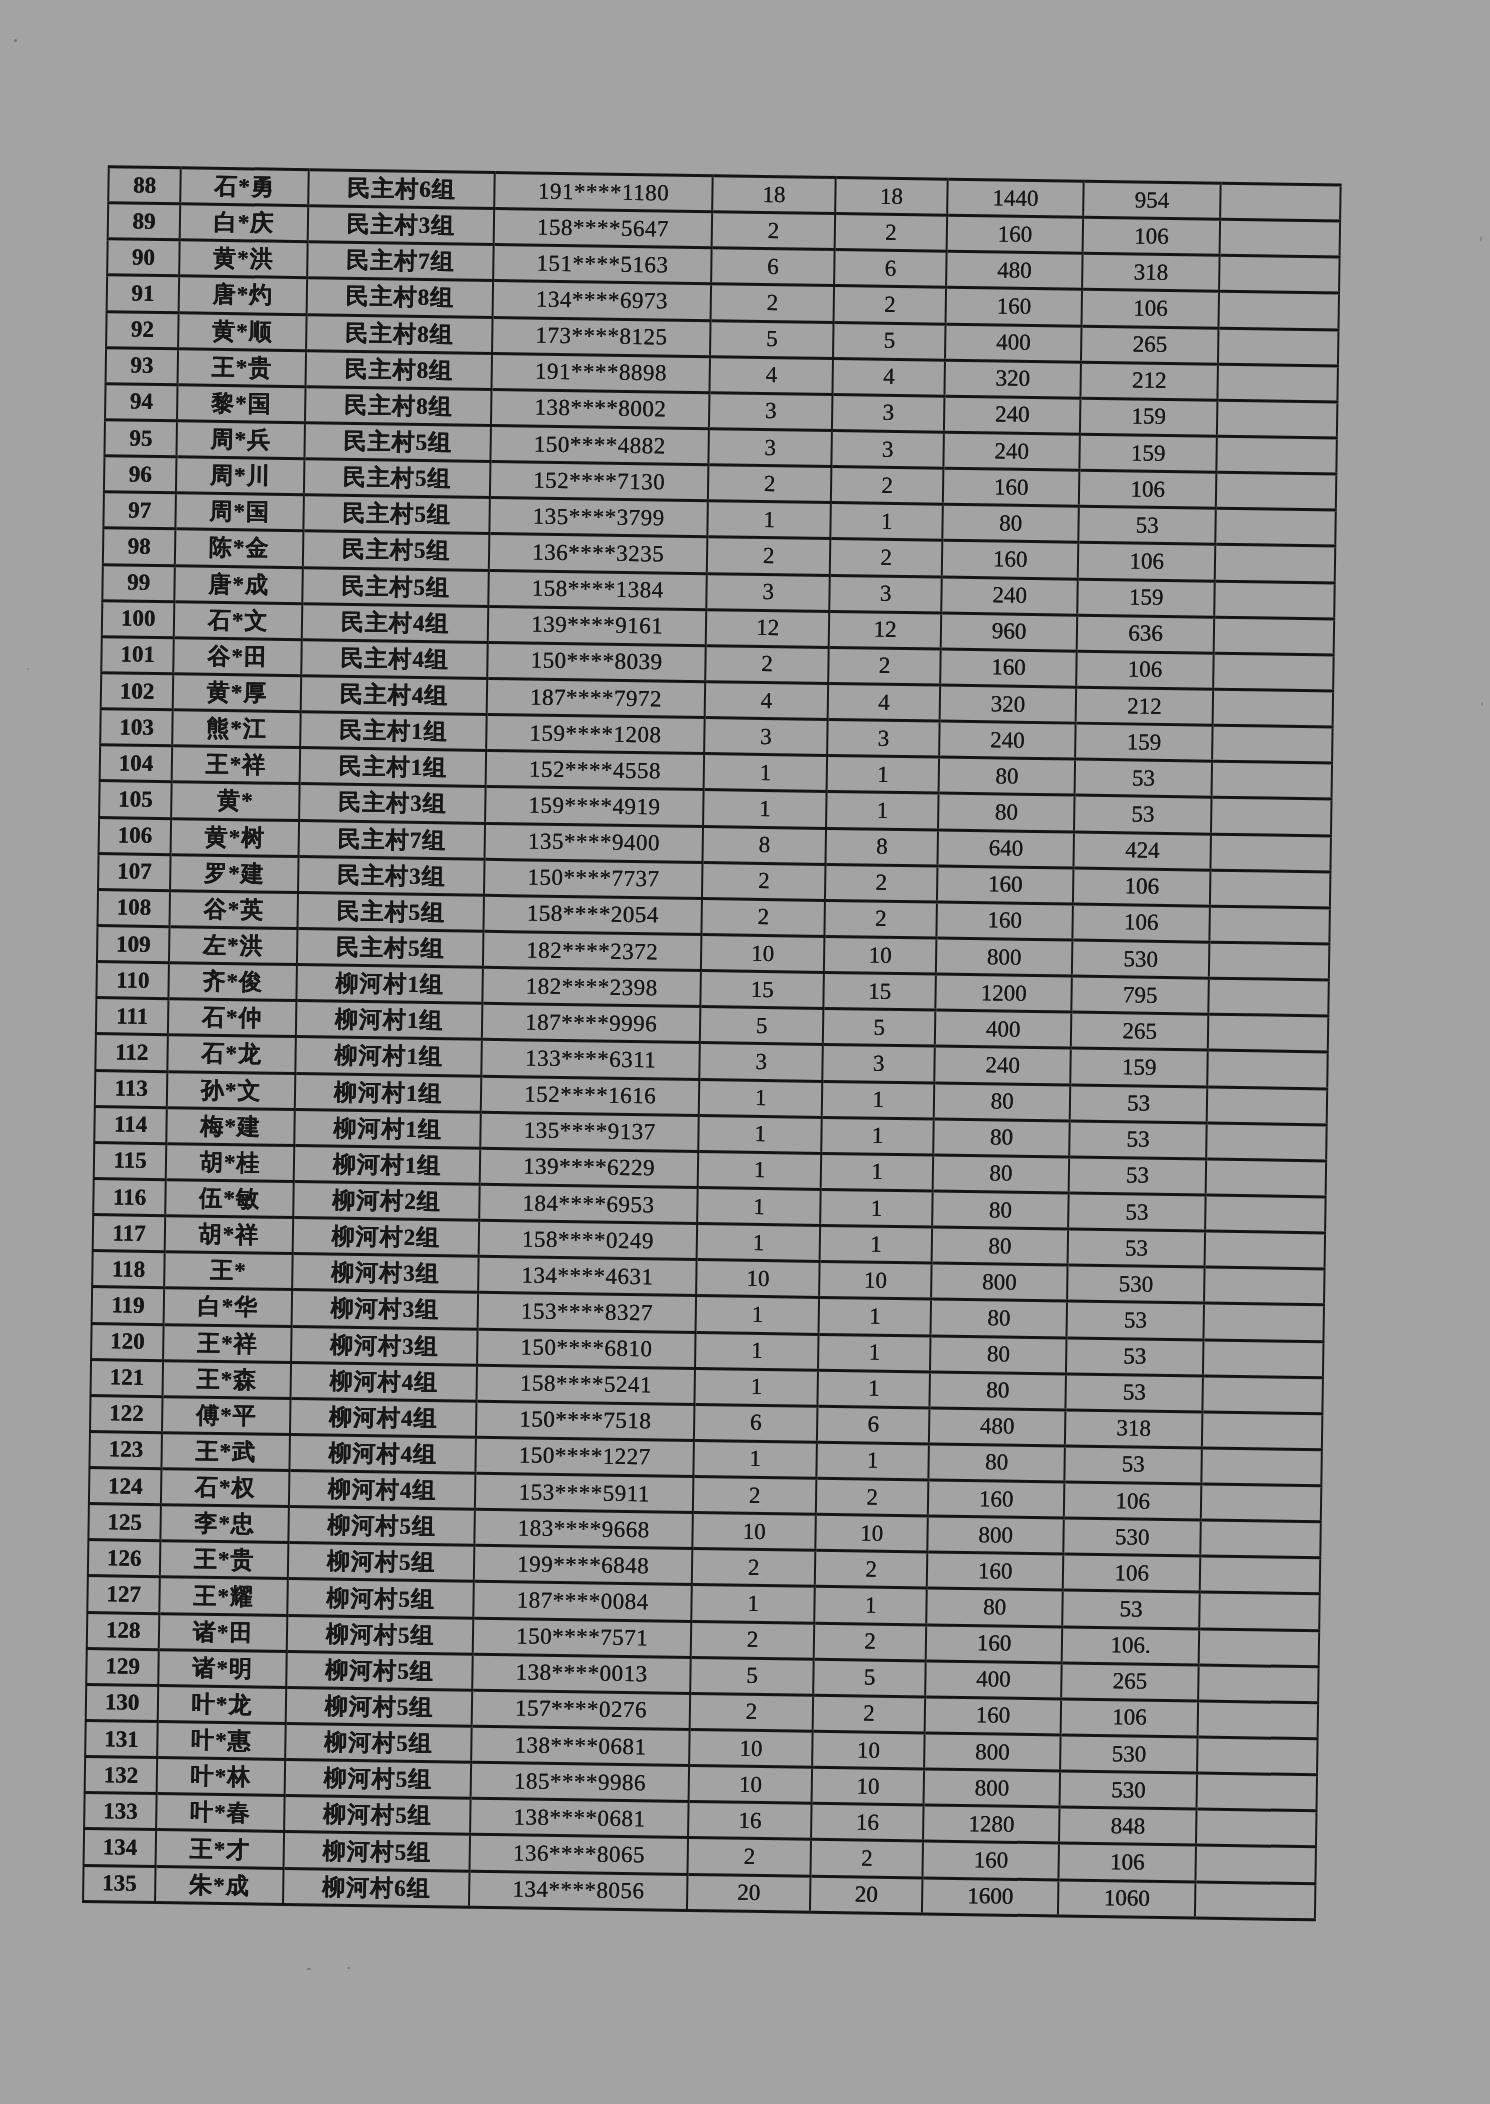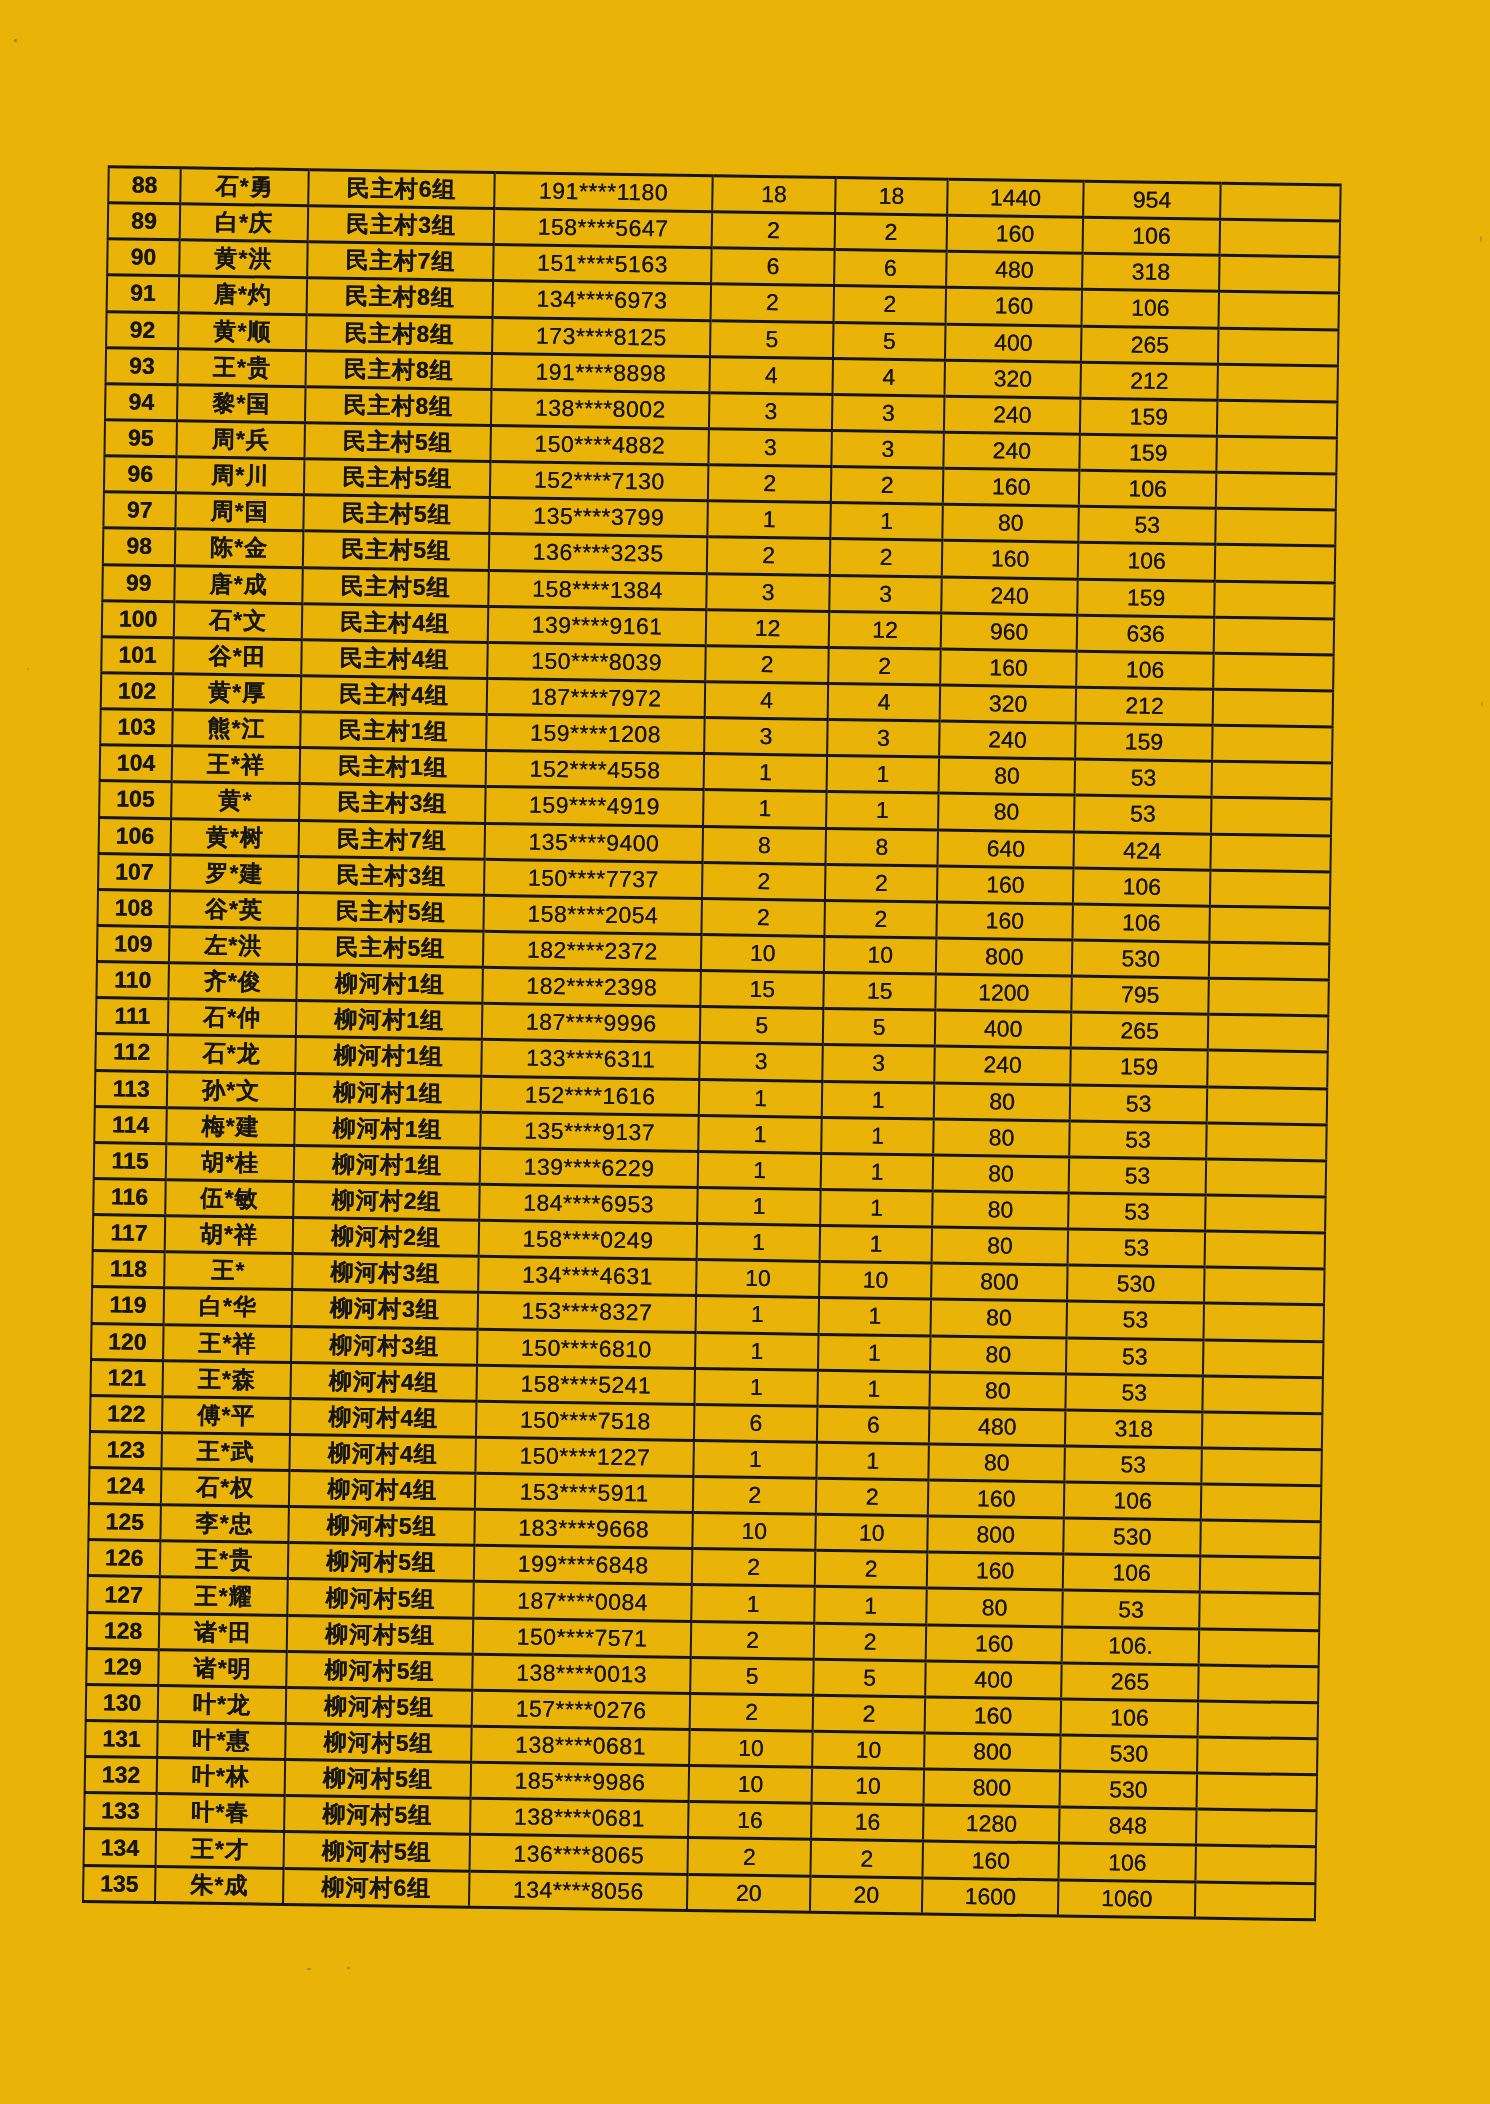--- a/index.html
+++ b/index.html
@@ -4,23 +4,23 @@
 <style>
   html, body {
     margin: 0;
     padding: 0;
     background: #ffffff;
   }
   .page {
     position: relative;
     width: 1490px;
     height: 2104px;
-    background: #eab308;
+    background: #a3a3a3;
     overflow: hidden;
-    font-family: Liberation Sans, sans-serif;
+    font-family: Liberation Serif, serif;
   }
   .table-wrap {
     position: absolute;
     left: 82px;
     top: 165px;
     width: 1232px;
     height: 1738px;
     transform: rotate(0.85deg);
     transform-origin: left bottom;
   }

